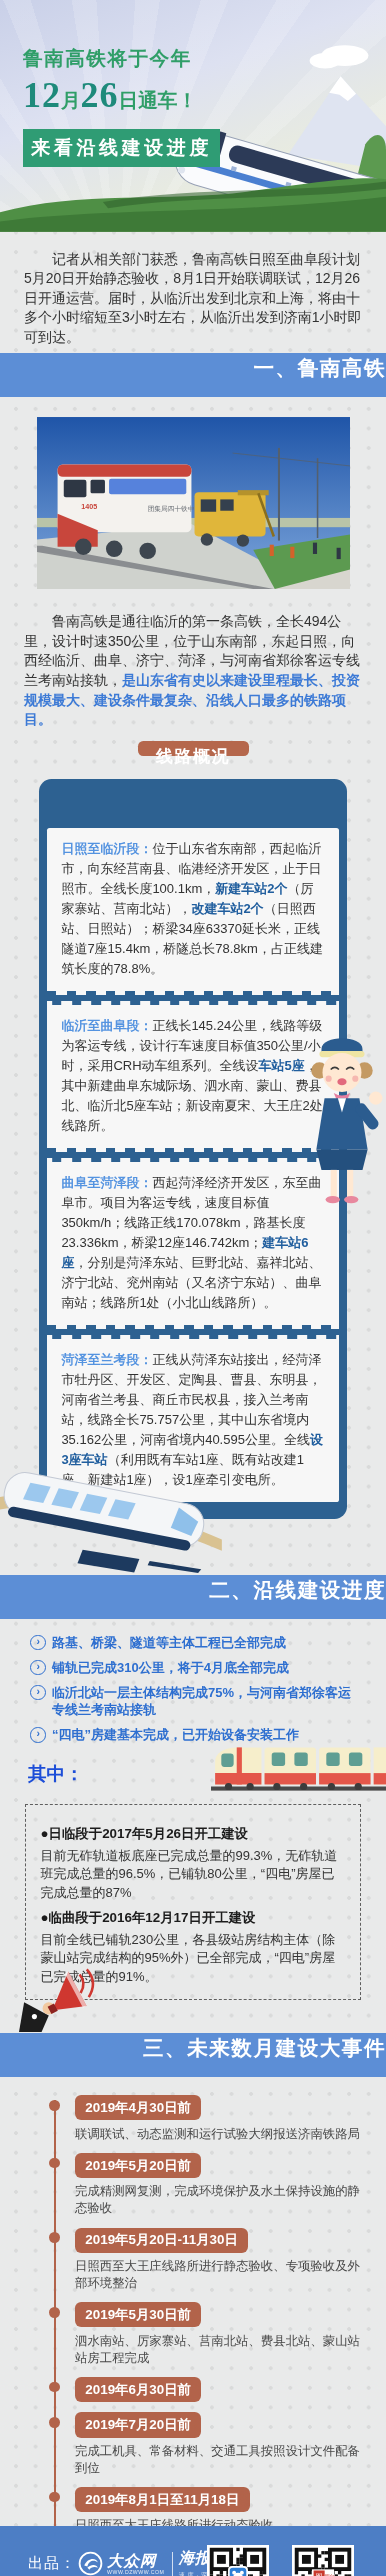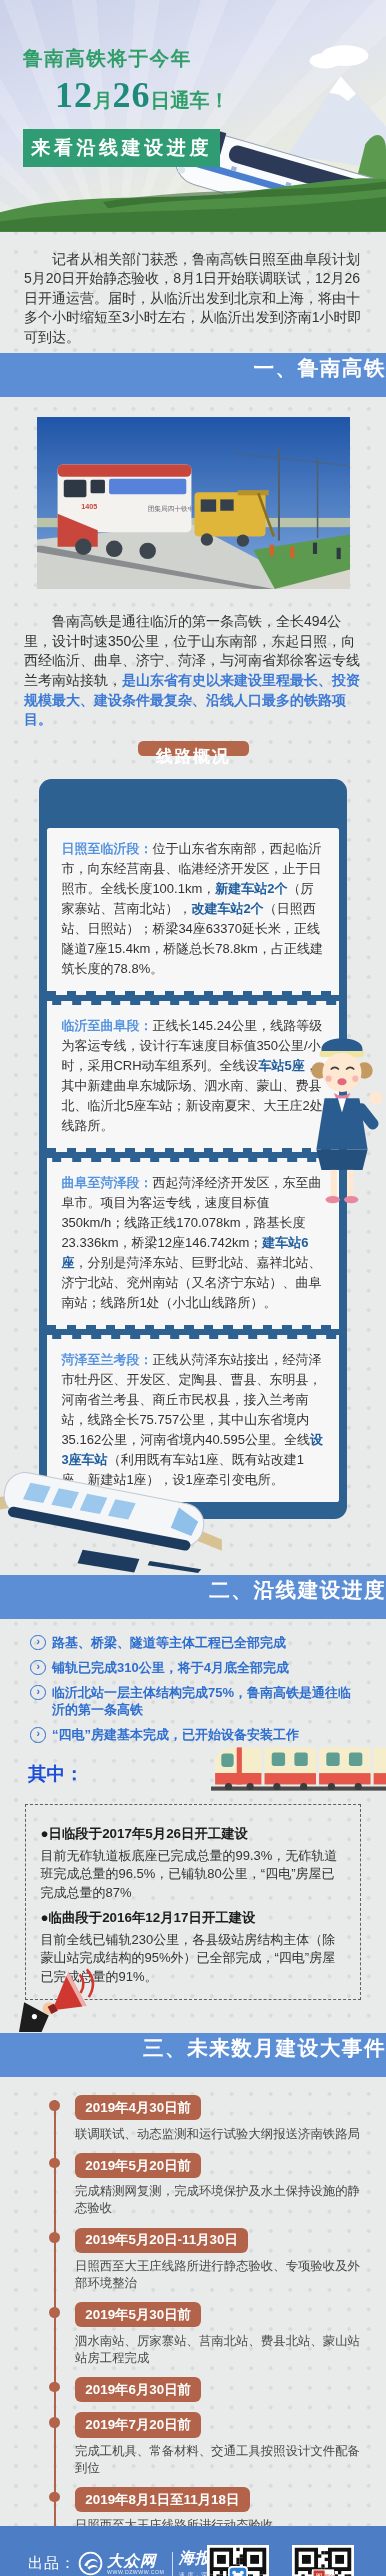--- a/index.html
+++ b/index.html
@@ -14,21 +14,21 @@
   
   .hero{position:relative;height:232px;overflow:hidden;
     background:linear-gradient(160deg,#c9d0e8 0%,#dde1f1 38%,#e9ecdf 72%,#eef0d9 100%);}
   .hero-rays{position:absolute;inset:0;
     background:repeating-conic-gradient(from 195deg at 30% 120%,rgba(255,255,255,.35) 0 5deg,rgba(255,255,255,0) 5deg 13deg);
     opacity:.5;}
   .hero-svg{position:absolute;right:0;top:36px;}
   .grass-svg{position:absolute;left:0;bottom:0;}
   .hero-title{position:absolute;left:23px;top:45px;z-index:3;}
   .t1{font-size:19.6px;font-weight:bold;color:#2f9e68;letter-spacing:1.5px;}
-  .t2{margin-top:2.1px;color:#2f9e68;font-weight:bold;font-size:19.6px;white-space:nowrap;margin-left:32px;}
+  .t2{margin-top:2.1px;color:#2f9e68;font-weight:bold;font-size:19.6px;white-space:nowrap;}
   .t2 .big{font-family:"Liberation Serif","DejaVu Serif",serif;font-size:36px;font-weight:bold;color:#1e8a7b;letter-spacing:1px;}
   .t3{display:inline-block;margin-top:13.4px;background:#2f9c74;color:#fff;
       font-size:19px;font-weight:bold;letter-spacing:3.6px;padding:5.7px 8.2px;}
   
   .banner{height:44px;line-height:30px;background:#5c8ed6;color:#fff;text-align:right;
     font-size:20.6px;font-weight:bold;letter-spacing:1.5px;}
   .intro{margin:0;padding:17.5px 24px 0;font-size:14px;line-height:19.6px;text-indent:2em;color:#333;}
   .banner1{margin-top:5.2px;}
   .photo{margin:20.6px auto 0;width:313px;height:172px;display:block;}
   .para2{margin:0;padding:23px 24px 0;font-size:14px;line-height:19.6px;text-indent:2em;color:#333;}
@@ -245,21 +245,21 @@
       <polygon points="170,170 280,188 270,214 160,196" fill="#1d3a5f"></polygon>
       <polygon points="300,192 400,208 394,215 296,200" fill="#1d3a5f"></polygon>
     </svg>
   </div>
 
   <div class="banner banner2">二、沿线建设进度</div>
 
   <ul class="bullets" id="bullets">
       <li><span class="bicon">›</span><span>路基、桥梁、隧道等主体工程已全部完成</span></li>
       <li><span class="bicon">›</span><span>铺轨已完成310公里，将于4月底全部完成</span></li>
-      <li><span class="bicon">›</span><span>临沂北站一层主体结构完成75%，鲁南高铁是通往临沂的第一条高铁</span></li>
+      <li><span class="bicon">›</span><span>临沂北站一层主体结构完成75%，与河南省郑徐客运专线兰考南站接轨</span></li>
       <li><span class="bicon">›</span><span>“四电”房建基本完成，已开始设备安装工作</span></li>
     </ul>
 
   <div class="among-row">
     <span class="among">其中：</span>
     <svg class="red-train" width="175" height="52" viewBox="0 0 340 100">
       <rect x="0" y="84" width="340" height="8" fill="#4a4a4a"></rect>
       <g>
         <path d="M8,80 L8,36 C8,14 34,8 52,8 L98,8 L98,80 Z" fill="#f6eecb"></path>
         <path d="M8,58 L98,58 L98,80 L8,80 Z" fill="#e4574a"></path>

